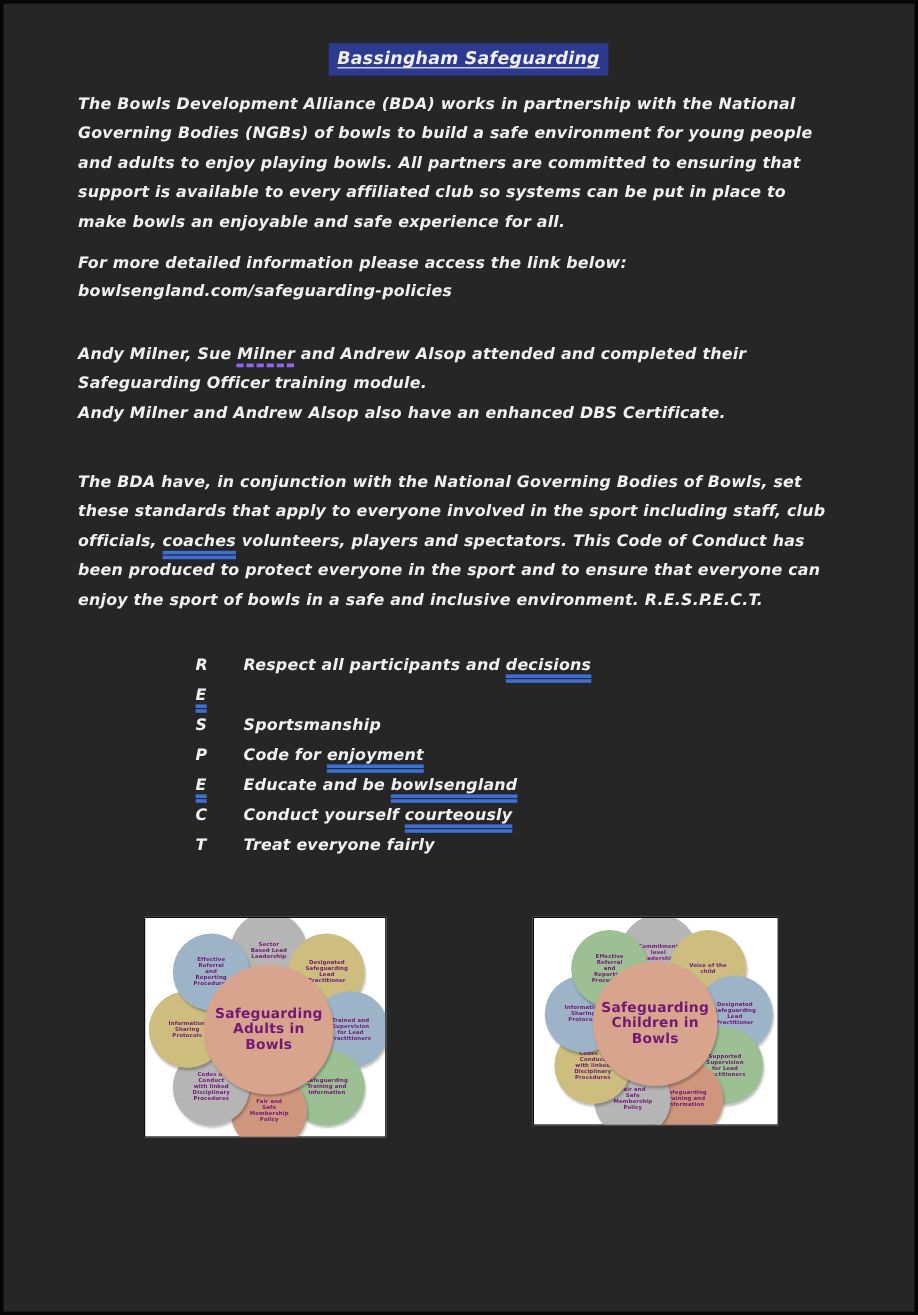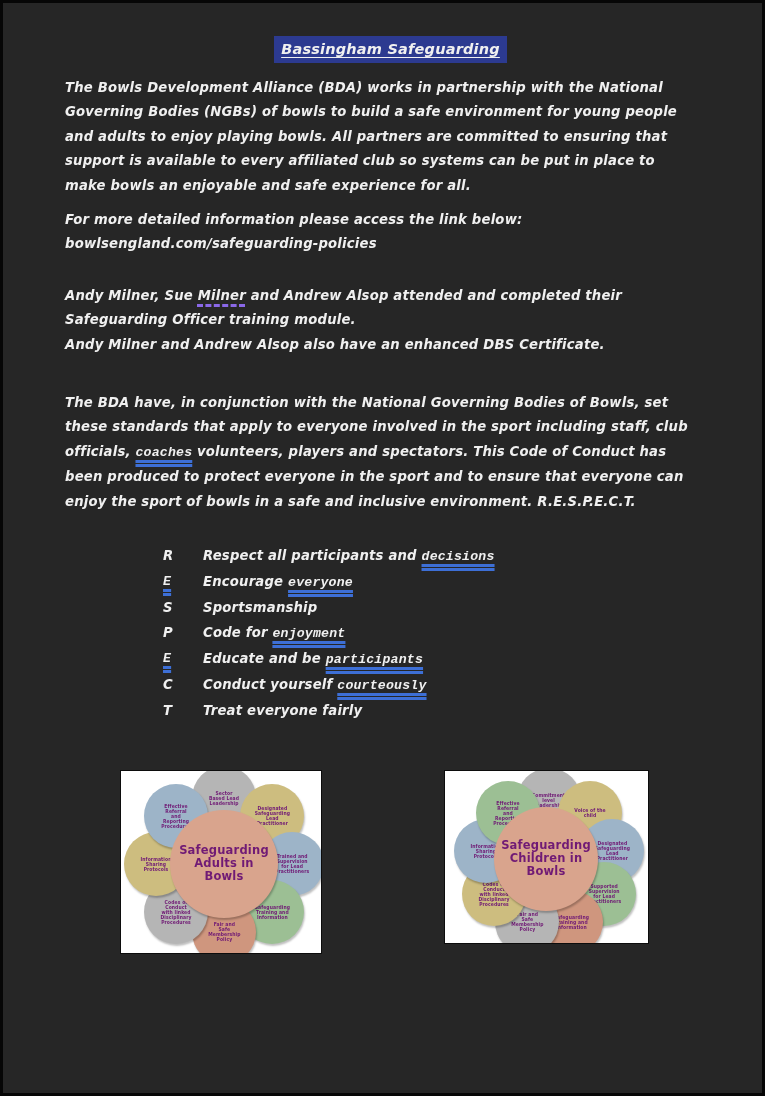--- a/index.html
+++ b/index.html
@@ -15,21 +15,21 @@
   p{margin:0;}
   .intro{margin-top:13px;}
   .club{margin-top:30px;}
   .linkintro{margin-top:9px;}
   .linkline{}
   .officers{margin-top:27px;}
   .code{margin-top:33px;}
   
   .gram{text-decoration-line:underline;text-decoration-style:double;
         text-decoration-color:var(--gram,#3d6fd6);text-decoration-thickness:3px;
-        text-underline-offset:4px;font-family:Liberation Mono, monospace;}
+        text-underline-offset:4px;}
   .spell{text-decoration-line:underline;text-decoration-style:dashed;
          text-decoration-color:var(--spell,#8a68e8);text-decoration-thickness:2.5px;
          text-underline-offset:4px;}
   
   .respect{margin-top:28px;margin-left:98px;}
   .r-row{display:flex;line-height:25px;}
   .r-letter{width:40px;flex:0 0 40px;}
   
   .figures{margin-top:47px;display:flex;}
   .figure{background:#fff;border:1px solid #0c0c0c;position:relative;overflow:hidden;
@@ -78,33 +78,32 @@
       <span>The BDA have, in conjunction with the National Governing Bodies of Bowls, set these standards that apply to everyone involved in the sport including staff, club officials, </span><span class="gram">coaches</span><span> volunteers, players and spectators. This Code of Conduct has been produced to protect everyone in the sport and to ensure that everyone can enjoy the sport of bowls in a safe and inclusive environment. R.E.S.P.E.C.T.</span>
     </p>
 
     <div class="respect">
       <div class="r-row">
         <span class="r-letter">R</span>
         <span><span>Respect all participants and </span><span class="gram">decisions</span></span>
       </div>
       <div class="r-row">
         <span class="r-letter gram">E</span>
-        <span><span>Encourage </span><span class="gram">everyone</span></span>
       </div>
       <div class="r-row">
         <span class="r-letter">S</span>
         <span><span>Sportsmanship</span></span>
       </div>
       <div class="r-row">
         <span class="r-letter">P</span>
         <span><span>Code for </span><span class="gram">enjoyment</span></span>
       </div>
       <div class="r-row">
         <span class="r-letter gram">E</span>
-        <span><span>Educate and be </span><span class="gram">participants</span></span>
+        <span><span>Educate and be </span><span class="gram">bowlsengland</span></span>
       </div>
       <div class="r-row">
         <span class="r-letter">C</span>
         <span><span>Conduct yourself </span><span class="gram">courteously</span></span>
       </div>
       <div class="r-row">
         <span class="r-letter">T</span>
         <span><span>Treat everyone fairly</span></span>
       </div>
     </div>

